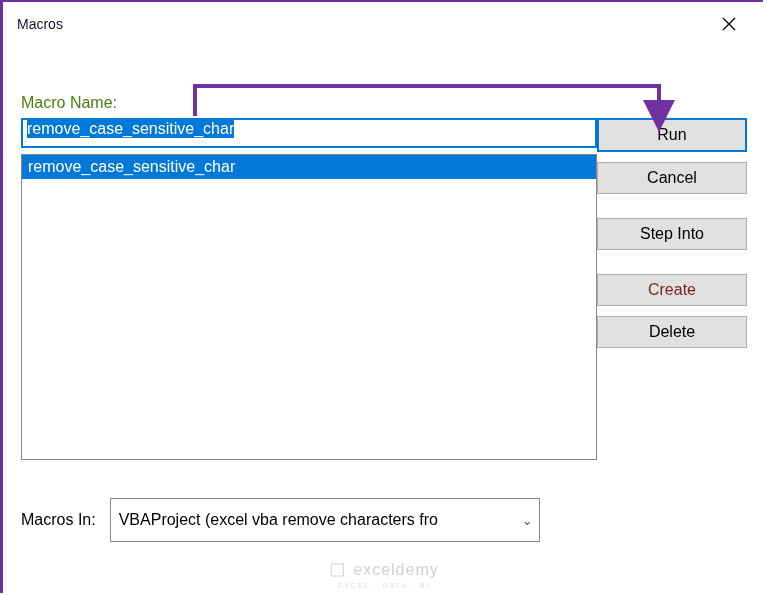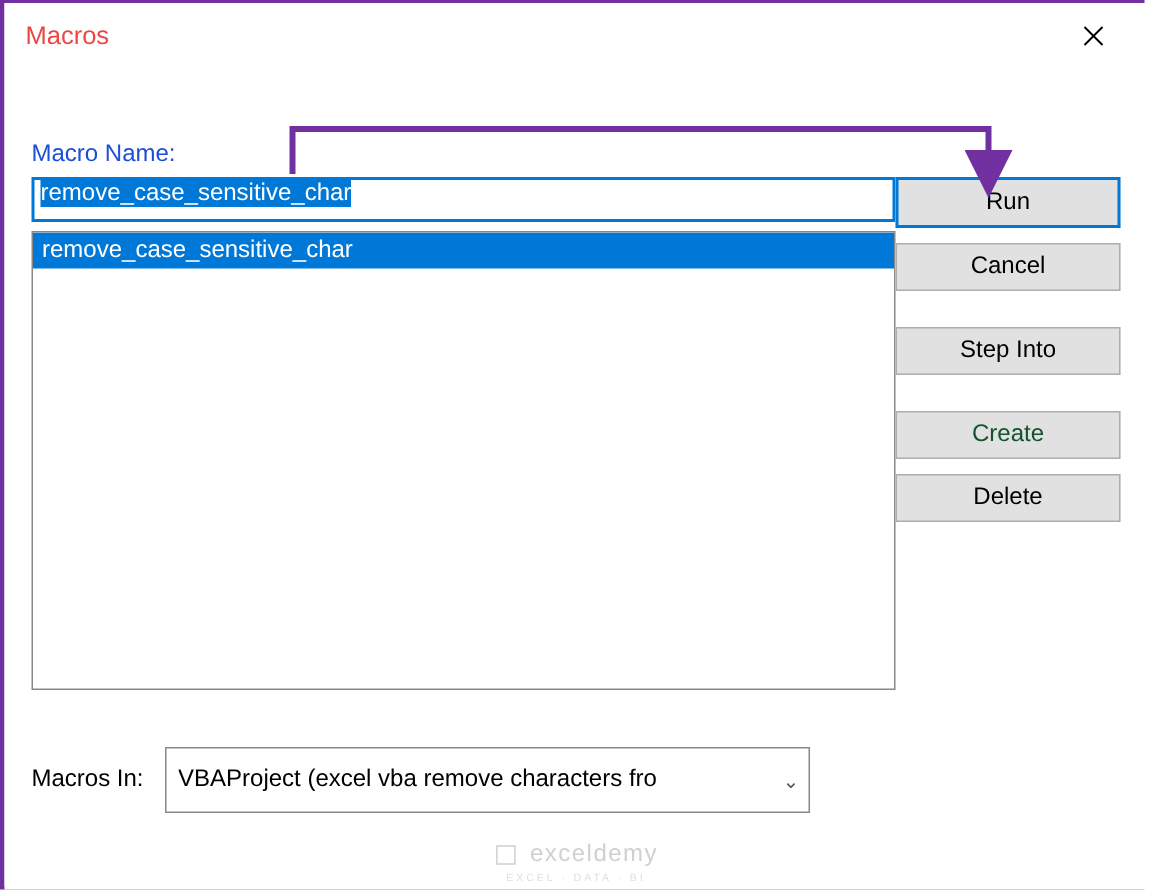--- a/index.html
+++ b/index.html
@@ -25,38 +25,38 @@
       background: #fff;
     }
     .titlebar {
       height: 44px;
       display: flex;
       align-items: center;
       justify-content: space-between;
       padding: 0 16px 0 14px;
     }
     .title {
-      font-size: 17px;
-      color: #ef4444;
+      font-size: 14px;
+      color: #0f172a;
     }
     .close-btn {
       width: 40px;
       height: 40px;
       display: flex;
       align-items: center;
       justify-content: center;
       cursor: pointer;
     }
     .close-btn svg { width: 14px; height: 14px; }
     .content {
       padding: 14px 18px 0 18px;
     }
     .macro-name-label {
       font-size: 16px;
-      color: #1d4ed8;
+      color: #4d7c0f;
       margin-top: 34px;
       margin-bottom: 6px;
     }
     .body-row {
       display: flex;
     }
     .left-col { flex: 1; }
     .right-col { width: 150px; display: flex; flex-direction: column; gap: 10px; }
     .input-field {
       width: 100%;
@@ -98,21 +98,21 @@
       cursor: pointer;
       display: flex;
       align-items: center;
       justify-content: center;
     }
     .btn.highlight {
       border: 2px solid #0078d7;
       height: 34px;
     }
     .btn.disabled {
-      color: #14532d;
+      color: #7f1d1d;
       cursor: default;
     }
     .gap-md { margin-top: 14px; }
     .macros-in-row {
       display: flex;
       align-items: center;
       gap: 14px;
       margin-top: 38px;
     }
     .macros-in-label { font-size: 16px; }

